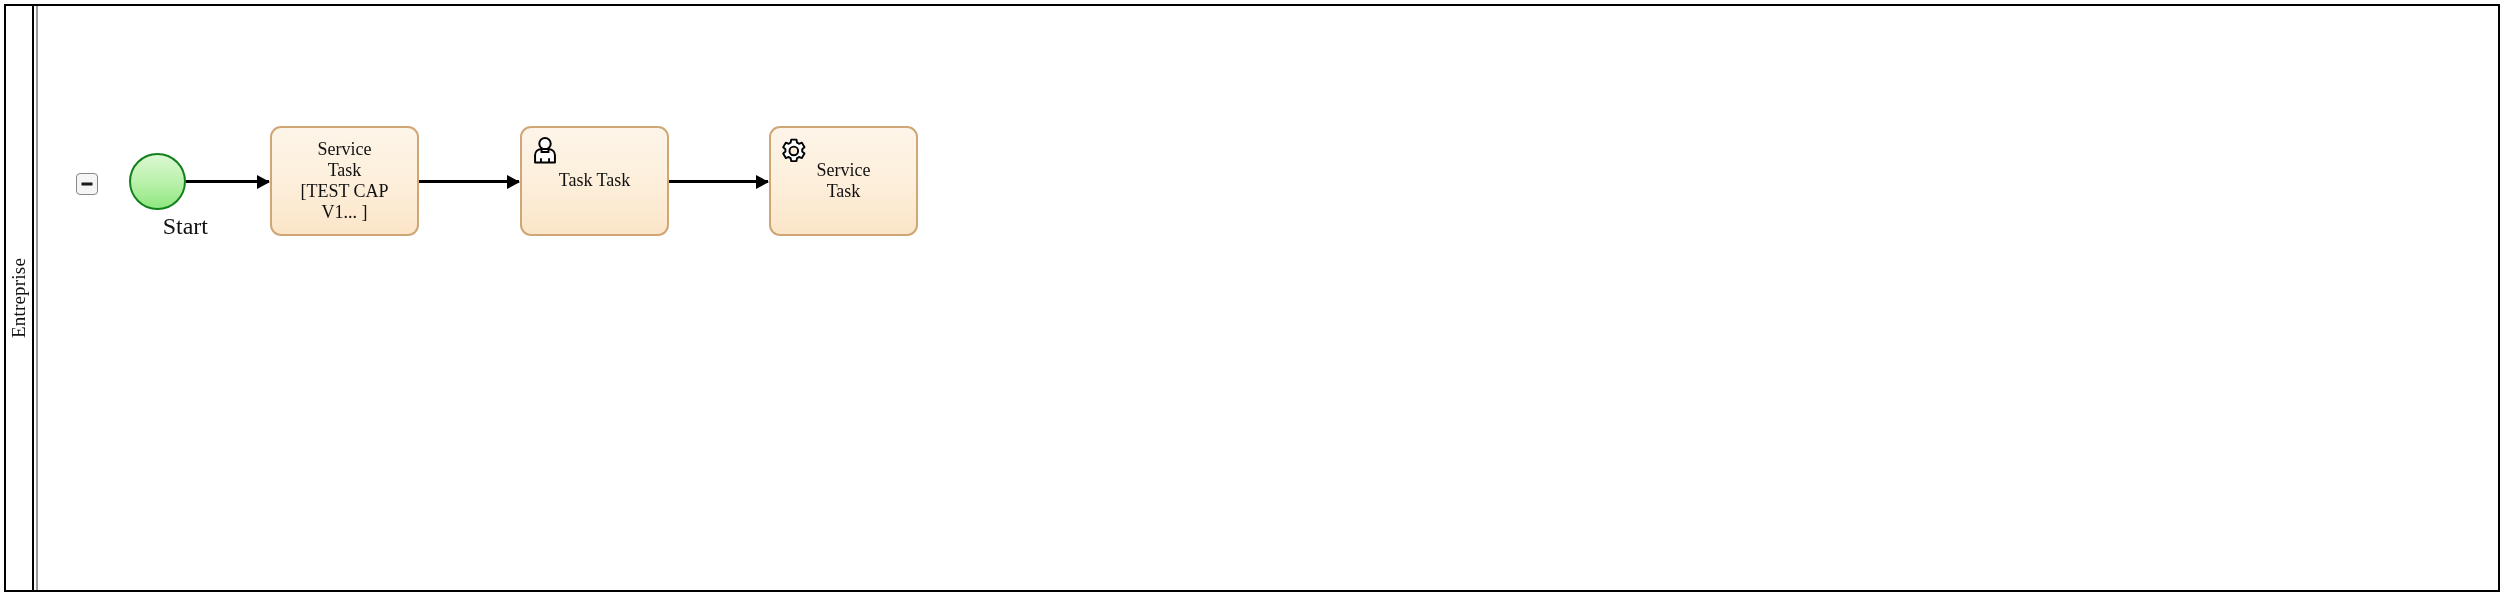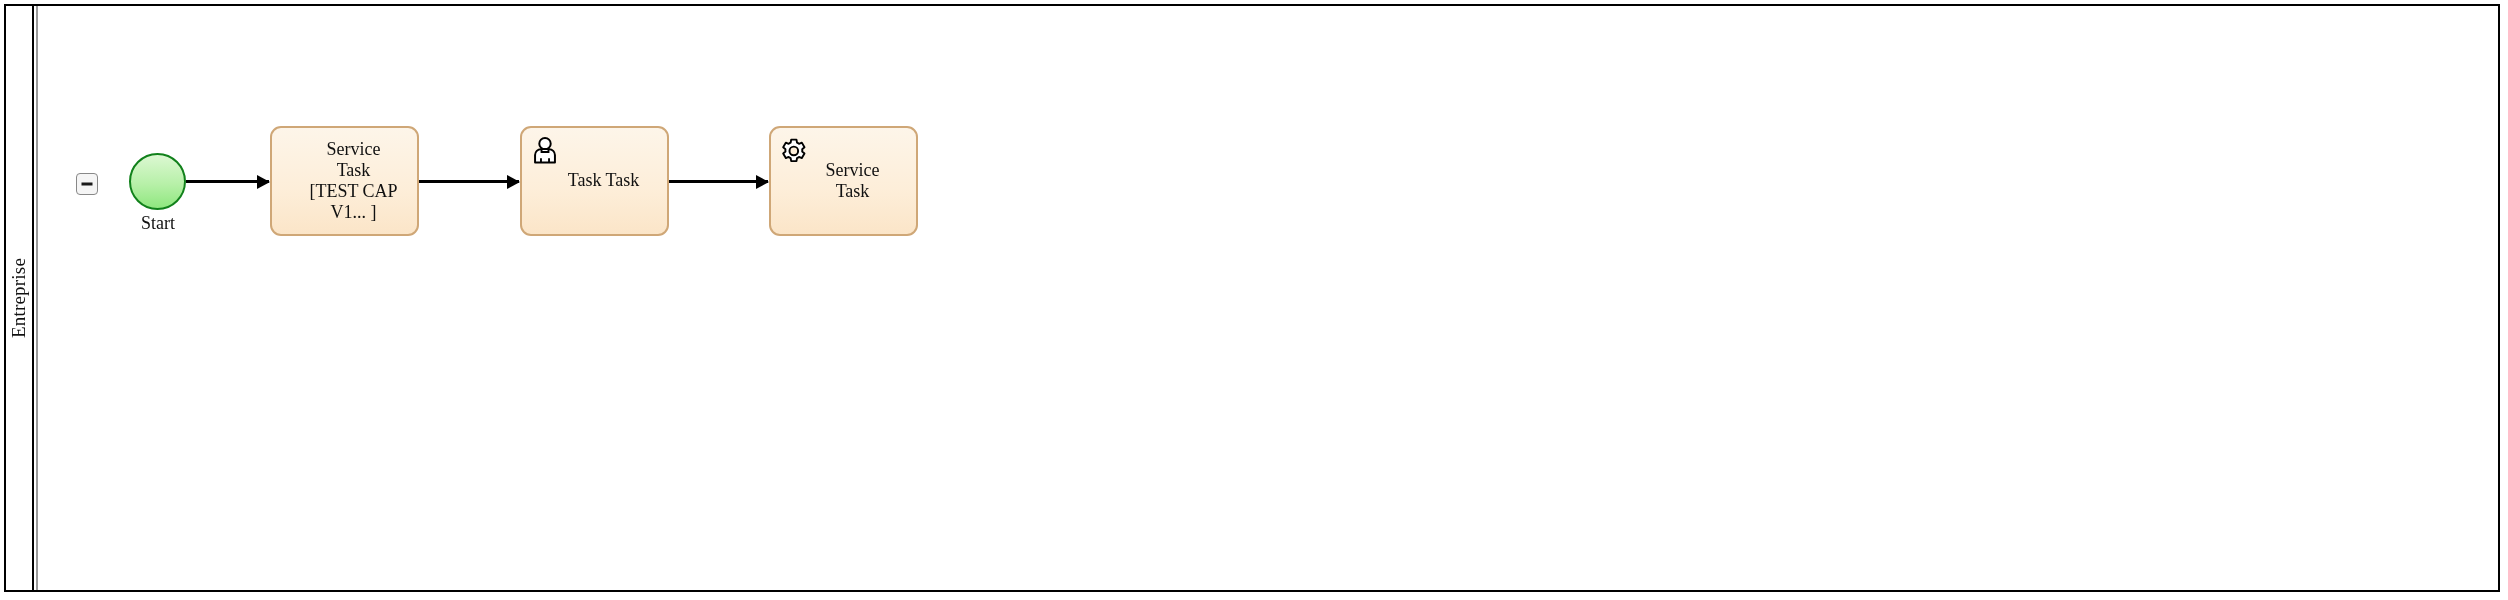--- a/index.html
+++ b/index.html
@@ -101,38 +101,38 @@
     border-radius: 50%;
     box-sizing: border-box;
     border: 2px solid #11811b;
     background: linear-gradient(to bottom, #dcf8d2 0%, #b7f0a8 55%, #8fe77f 100%);
   }
   .start-event-label {
     position: absolute;
     left: 70px;
     top: 207px;
     width: 100px;
-    text-align: center;
-    font-size: 18px;
+    text-align: right;
+    font-size: 24px;
     color: #111111;
   }
 
   
   .task {
     position: absolute;
     top: 120px;
     height: 110px;
     box-sizing: border-box;
     border: 2px solid #cfa777;
     border-radius: 11px;
     background: linear-gradient(to bottom, #fdf5e9 0%, #fdeed9 58%, #fbe5c8 100%);
   }
   .task-label {
     position: absolute;
-    left: 9px;
+    left: 0;
     top: 0;
     width: 100%;
     height: 100%;
     display: flex;
     align-items: center;
     justify-content: center;
     text-align: center;
     font-size: 18px;
     line-height: 1.18;
     color: #111111;

